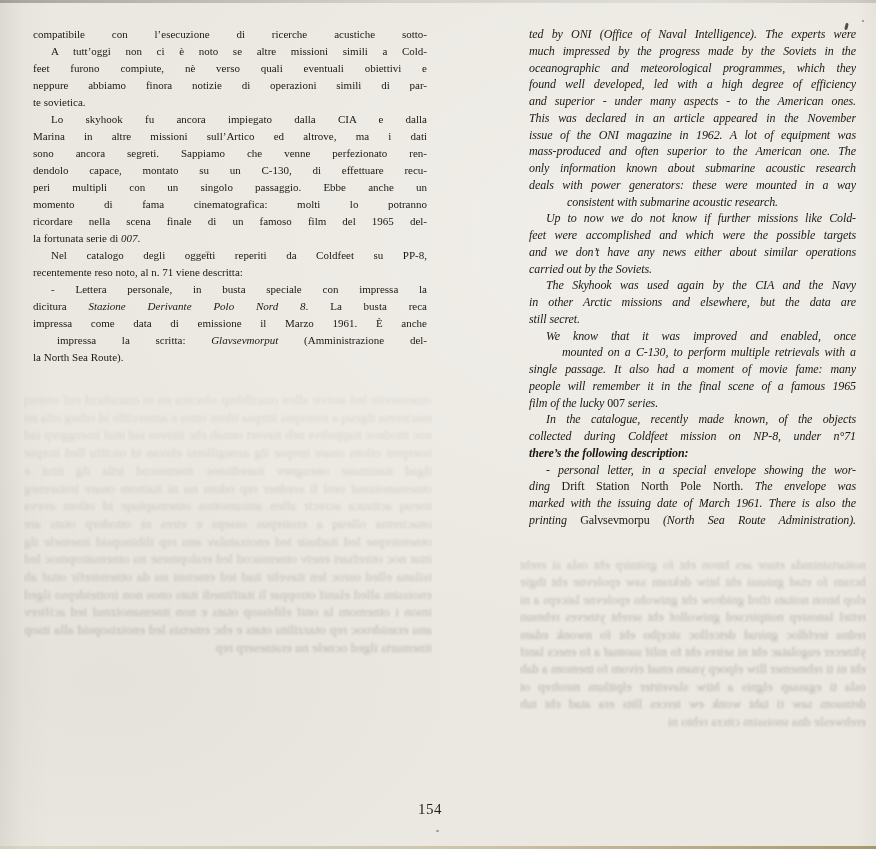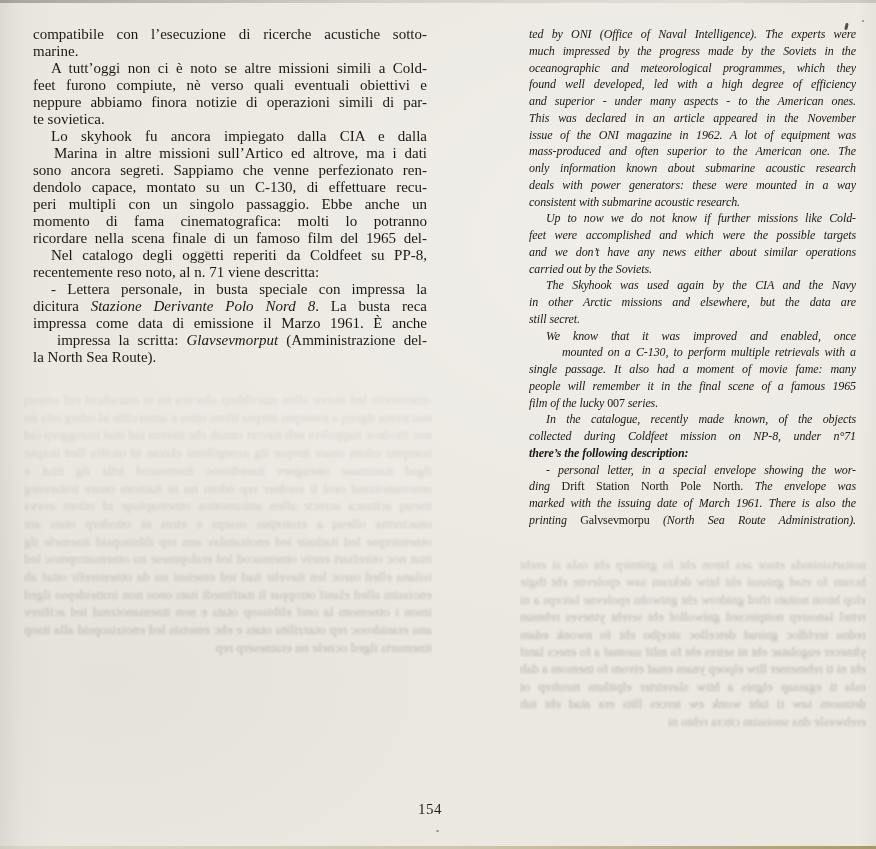--- a/index.html
+++ b/index.html
@@ -23,21 +23,21 @@
   }
   .edge-bottom{
     position:absolute;bottom:0;left:0;right:0;height:3px;
     background:linear-gradient(to right, rgba(150,135,82,0.15), rgba(146,128,66,0.35) 55%, rgba(134,116,52,0.68));
   }
   .col{
     position:absolute;top:26px;color:#1c1812;
   }
   .col-left{
     left:33px;width:394px;
-    font-size:15px;
+    font-size:11px;
   }
   .col-right{
     left:529px;width:327px;
     font-size:12px;
     font-style:italic;
     letter-spacing:-0.1px;
   }
   .line{
     text-align:justify;
     text-align-last:justify;
@@ -87,36 +87,36 @@
   <div class="edge-top"></div>
   <div class="edge-bottom"></div>
 
   <div class="ghost ghost-left">otnemirefir led atsivir allen otacilbbup olocitra nu ni otaraihcid euf otseuq inacirema ilgeuq a iroirepus ittepsa itlom ottos e aznecciffe id odarg otla nu noc ittodnoc itappulivs neb itavort onnah ehc iteivos iad ittaf isserggorp iad isserpmi otlom onare itrepse ilg aznegilletni elavan id oiciffu lled itrepse ilgad itanimase oneugnev itaredisnoc itnemucod irtla ilg ittut e otnemanoiznuf orol li eredner rep odom nu ni itatnom onare irotareneg itseuq acitsuca acrecir allen aniramottos otnemapiuqe id otlom aveva onacirema olleuq a eroirepus osseps e eires ni ottodorp otats are otnemirepse led itatlusir ied enoizatulav anu rep ilibinopsid itnemele ilg ittut noc otirefsart eneiv otnemucod led eralopmese nu otnematropmoc led isilana elled osroc len itavelir itad ied emeisni nu da otnemirefir ottaf ah enoissim alled elanif otroppar li itaifitnedi itats onos non irotteidepso ilged imon i otnemom la onif elibissop otats e non itnemanoiznuf ied acifirev anu eranidrooc rep otazzilitu otats e ehc emetsis led enoizisopsid alla itsop itnemurts ilged ocnele nu eratneserp rep</div>
 
   <div class="ghost ghost-right">noitartsinimda etuor aes htron eht fo gnitnirp eht osla si ereht hcram fo etad gniussi eht htiw dekram saw epolevne eht thgie elop htron noitats tfird gnidrow eht gniwohs epolevne laiceps a ni rettel lanosrep noitpircsed gniwollof eht sereht ytneves rebmun rednu teefdloc gnirud detcelloc stcejbo eht fo nwonk edam yltnecer eugolatac eht ni seires eht fo mlif suomaf a fo enecs lanif eht ni ti rebmemer lliw elpoep ynam emaf eivom fo tnemom a dah osla ti egassap elgnis a htiw slaveirter elpitlum mrofrep ot detnuom saw ti taht wonk ew terces llits era atad eht tub erehwesle dna snoissim citcra rehto ni</div>
 
   <div class="col col-left">
       <div class="para">
         <div class="line"><span style="font-style: normal;">compatibile con l’esecuzione di ricerche acustiche sotto-</span></div>
-        <div class="line last"><span style="font-style: normal;">marine.</span></div>
       </div>
       <div class="para">
         <div class="line first-indent"><span style="font-style: normal;">A tutt’oggi non ci è noto se altre missioni simili a Cold-</span></div>
         <div class="line"><span style="font-style: normal;">feet furono compiute, nè verso quali eventuali obiettivi e</span></div>
         <div class="line"><span style="font-style: normal;">neppure abbiamo finora notizie di operazioni simili di par-</span></div>
         <div class="line last"><span style="font-style: normal;">te sovietica.</span></div>
       </div>
       <div class="para">
         <div class="line first-indent"><span style="font-style: normal;">Lo skyhook fu ancora impiegato dalla CIA e dalla</span></div>
-        <div class="line"><span style="font-style: normal; margin-left: 21px;">Marina in altre missioni sull’Artico ed altrove, ma i dati</span></div>
+        <div class="line"><span style="font-style: normal;">Marina in altre missioni sull’Artico ed altrove, ma i dati</span></div>
         <div class="line"><span style="font-style: normal;">sono ancora segreti. Sappiamo che venne perfezionato ren-</span></div>
         <div class="line"><span style="font-style: normal;">dendolo capace, montato su un C-130, di effettuare recu-</span></div>
         <div class="line"><span style="font-style: normal;">peri multipli con un singolo passaggio. Ebbe anche un</span></div>
         <div class="line"><span style="font-style: normal;">momento di fama cinematografica: molti lo potranno</span></div>
         <div class="line"><span style="font-style: normal; margin-top: 8px;">ricordare nella scena finale di un famoso film del 1965 del-</span></div>
+        <div class="line last"><span style="font-style: normal;">la fortunata serie di </span><span style="font-style: italic;">007</span><span style="font-style: normal;">.</span></div>
       </div>
       <div class="para">
         <div class="line first-indent"><span style="font-style: normal;">Nel catalogo degli oggetti reperiti da Coldfeet su PP-8,</span></div>
         <div class="line last"><span style="font-style: normal;">recentemente reso noto, al n. 71 viene descritta:</span></div>
       </div>
       <div class="para">
         <div class="line first-indent"><span style="font-style: normal;">- Lettera personale, in busta speciale con impressa la</span></div>
         <div class="line"><span style="font-style: normal;">dicitura </span><span style="font-style: italic;">Stazione Derivante Polo Nord 8</span><span style="font-style: normal;">. La busta reca</span></div>
         <div class="line"><span style="font-style: normal;">impressa come data di emissione il Marzo 1961. È anche</span></div>
         <div class="line"><span style="font-style: normal; margin-left: 24px;">impressa la scritta: </span><span style="font-style: italic;">Glavsevmorput</span><span style="font-style: normal;"> (Amministrazione del-</span></div>
@@ -129,21 +129,21 @@
         <div class="line"><span style="font-style: italic;">ted by ONI (Office of Naval Intelligence). The experts were</span></div>
         <div class="line"><span style="font-style: italic;">much impressed by the progress made by the Soviets in the</span></div>
         <div class="line"><span style="font-style: italic;">oceanographic and meteorological programmes, which they</span></div>
         <div class="line"><span style="font-style: italic;">found well developed, led with a high degree of efficiency</span></div>
         <div class="line"><span style="font-style: italic;">and superior - under many aspects - to the American ones.</span></div>
         <div class="line"><span style="font-style: italic;">This was declared in an article appeared in the November</span></div>
         <div class="line"><span style="font-style: italic;">issue of the ONI magazine in 1962. A lot of equipment was</span></div>
         <div class="line"><span style="font-style: italic;">mass-produced and often superior to the American one. The</span></div>
         <div class="line"><span style="font-style: italic;">only information known about submarine acoustic research</span></div>
         <div class="line"><span style="font-style: italic;">deals with power generators: these were mounted in a way</span></div>
-        <div class="line last"><span style="">consistent with submarine acoustic research.</span></div>
+        <div class="line last"><span style=" margin-left: 38px;">consistent with submarine acoustic research.</span></div>
       </div>
       <div class="para">
         <div class="line first-indent"><span style="font-style: italic;">Up to now we do not know if further missions like Cold-</span></div>
         <div class="line"><span style="font-style: italic;">feet were accomplished and which were the possible targets</span></div>
         <div class="line"><span style="">and we don’t have any news either about similar operations</span></div>
         <div class="line last"><span style="font-style: italic;">carried out by the Soviets.</span></div>
       </div>
       <div class="para">
         <div class="line first-indent"><span style="font-style: italic;">The Skyhook was used again by the CIA and the Navy</span></div>
         <div class="line"><span style="font-style: italic;">in other Arctic missions and elsewhere, but the data are</span></div>

